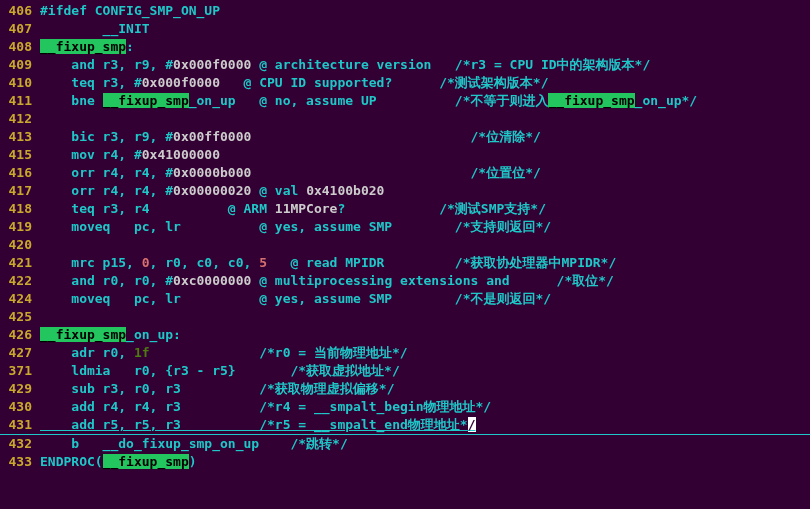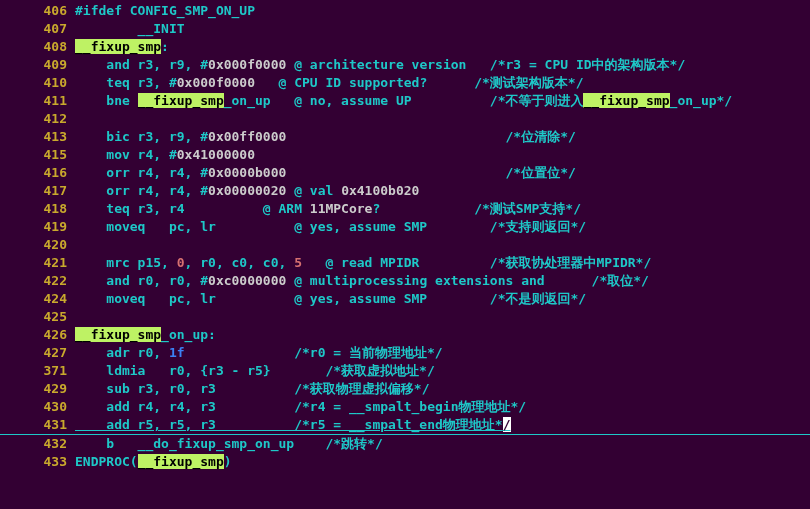--- a/index.html
+++ b/index.html
@@ -20,37 +20,36 @@
   .line {
     white-space: pre;
     height: 18px;
   }
   .lineno {
     display: inline-block;
     width: 32px;
     text-align: right;
     padding-right: 8px;
     color: #c9a92d;
-    margin-left: 35px;
   }
   .code {
     display: inline;
   }
   .selected-line .code {
     text-decoration: underline;
     text-decoration-color: #1ec8c8;
   }
   .hl {
-    background: #bef264;
+    background: #22c55e;
     color: #000000;
     text-align: center;
   }
   .num { color: #d67070; }
   .id { color: #cccccc; }
-  .keylight { color: #3b82f6; }
+  .keylight { color: #4d7c0f; }
   .cursor {
     background: #ffffff;
     color: #330033;
   }
   .underline-row {
     border-bottom: 1px solid #1ec8c8;
   }
 </style>
 </head>
 <body>

